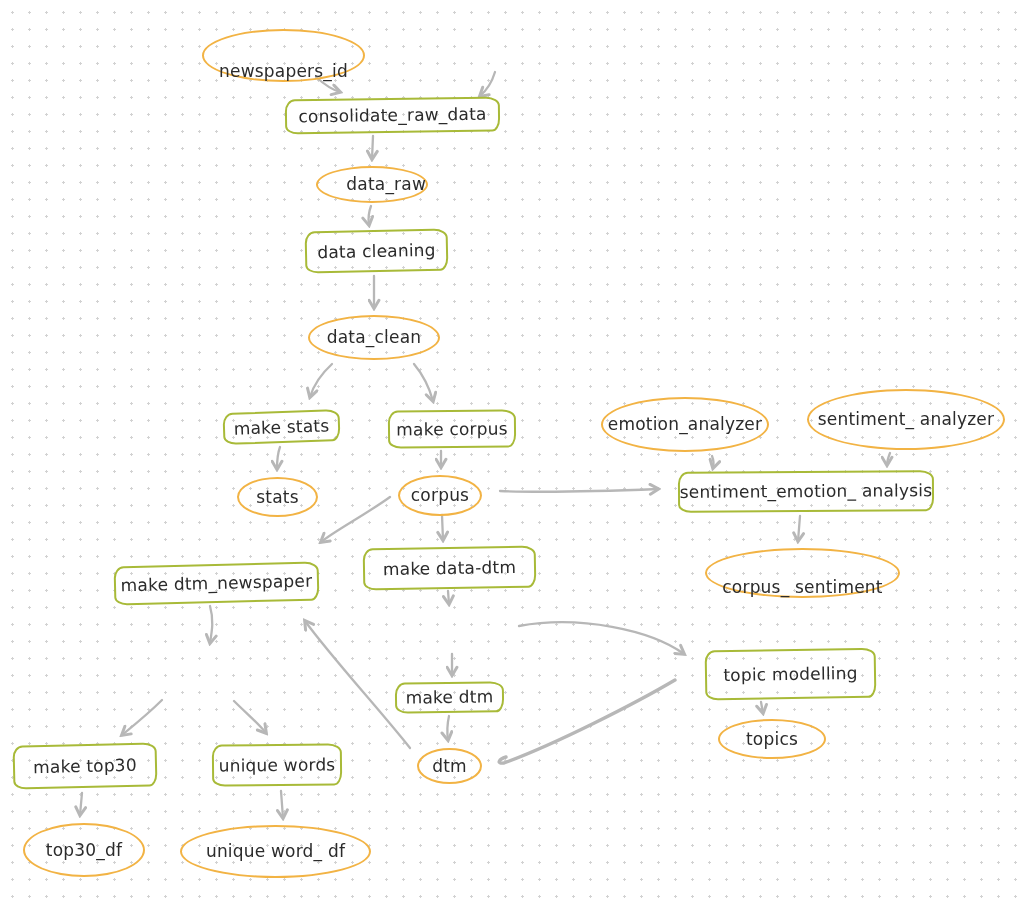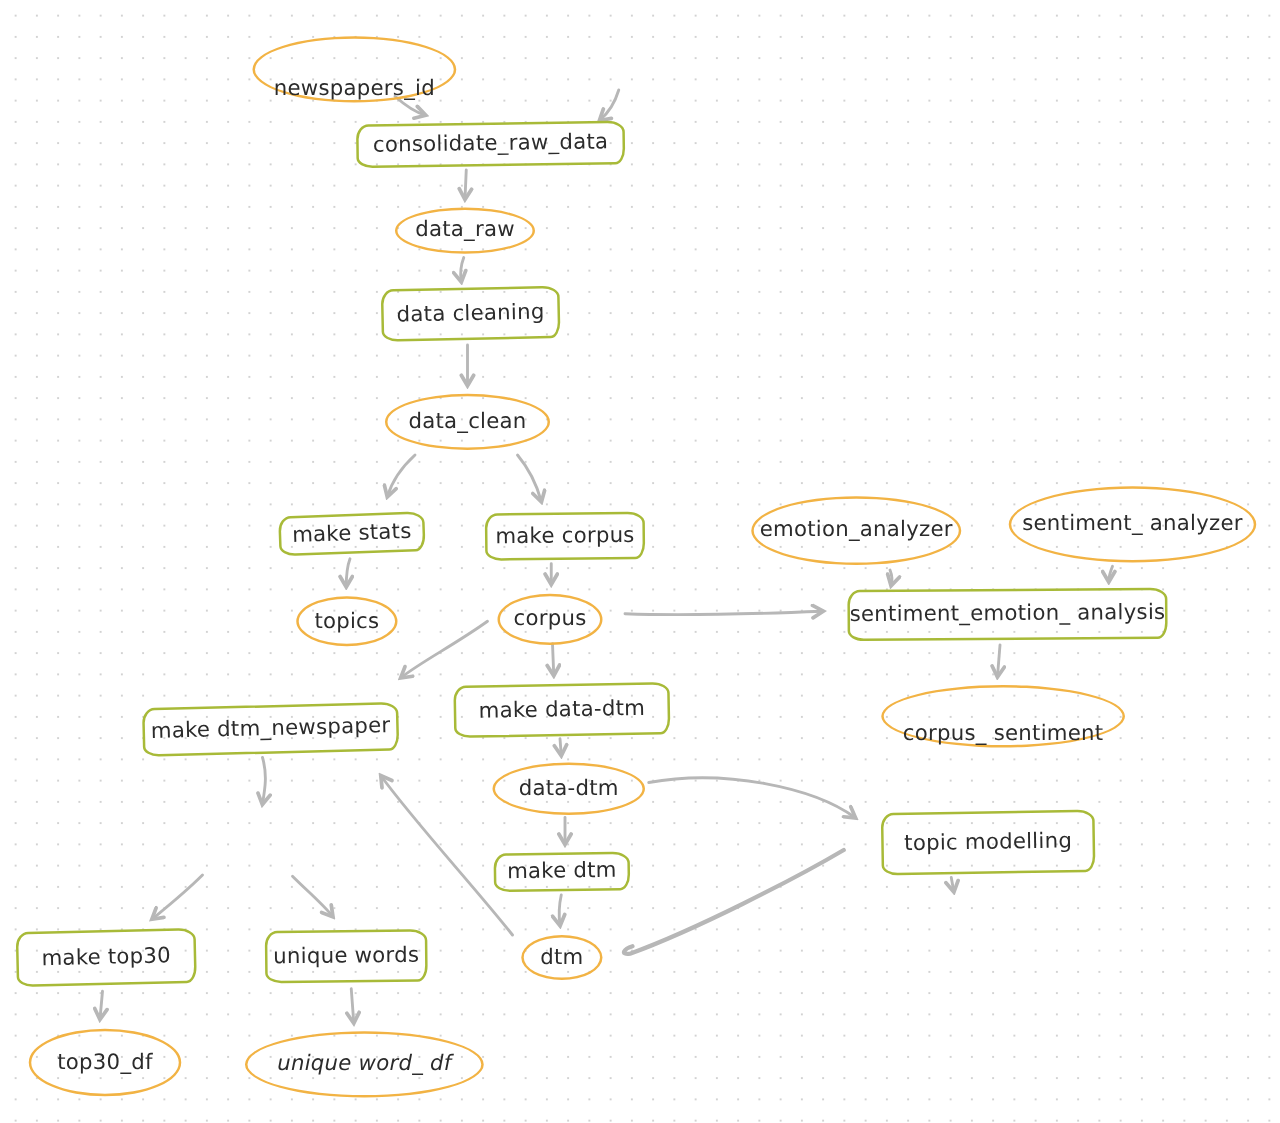--- a/index.html
+++ b/index.html
@@ -78,42 +78,42 @@
 
   <div class="node data" style="left:202px;top:29px;width:163px;height:53px;align-items:flex-end;">
     <span>newspapers_id</span>
   </div>
 
 
   <div class="node task" style="left:285px;top:98px;width:215px;height:35px;transform:rotate(-0.8deg);">
     <span>consolidate_raw_data</span>
   </div>
 
-  <div class="node data" style="left:316px;top:166px;width:112px;height:37px;">
+  <div class="node data" style="left:316px;top:166px;width:112px;height:37px;justify-content:flex-end;">
     <span>data_raw</span>
   </div>
 
   <div class="node task" style="left:305px;top:230px;width:143px;height:42px;transform:rotate(-1.2deg);">
     <span>data cleaning</span>
   </div>
 
   <div class="node data" style="left:308px;top:315px;width:132px;height:45px;">
     <span>data_clean</span>
   </div>
 
   <div class="node task" style="left:223px;top:411px;width:117px;height:32px;transform:rotate(-2deg);">
     <span>make stats</span>
   </div>
 
   <div class="node task" style="left:388px;top:410px;width:128px;height:38px;transform:rotate(-0.6deg);">
     <span>make corpus</span>
   </div>
 
   <div class="node data" style="left:237px;top:477px;width:81px;height:40px;">
-    <span>topics</span>
+    <span>stats</span>
   </div>
 
   <div class="node data" style="left:398px;top:475px;width:84px;height:41px;">
     <span>corpus</span>
   </div>
 
   <div class="node data" style="left:601px;top:397px;width:168px;height:55px;">
     <span>emotion_analyzer</span>
   </div>
 
@@ -130,47 +130,47 @@
   </div>
 
   <div class="node task" style="left:114px;top:564px;width:205px;height:39px;transform:rotate(-1.4deg);">
     <span>make dtm_newspaper</span>
   </div>
 
   <div class="node task" style="left:363px;top:547px;width:173px;height:42px;transform:rotate(-1deg);">
     <span>make data-dtm</span>
   </div>
 
-  <div class="node data" style="left:394px;top:610px;width:122px;height:42px;">
-    <span>data-dtm</span>
-  </div>
 
   <div class="node task" style="left:395px;top:682px;width:109px;height:31px;transform:rotate(-0.8deg);">
     <span>make dtm</span>
   </div>
 
   <div class="node data" style="left:417px;top:748px;width:65px;height:36px;">
     <span>dtm</span>
   </div>
 
 
   <div class="node task" style="left:705px;top:649px;width:171px;height:50px;transform:rotate(-0.9deg);">
     <span>topic modelling</span>
   </div>
 
+  <div class="node data" style="left:718px;top:719px;width:108px;height:40px;">
+    <span>topics</span>
+  </div>
 
   <div class="node task" style="left:13px;top:744px;width:144px;height:44px;transform:rotate(-1.3deg);">
     <span>make top30</span>
   </div>
 
   <div class="node task" style="left:212px;top:744px;width:130px;height:42px;transform:rotate(-0.6deg);">
     <span>unique words</span>
   </div>
 
   <div class="node data" style="left:23px;top:823px;width:122px;height:54px;">
     <span>top30_df</span>
   </div>
 
-  <div class="node data" style="left:196px;top:825px;width:191px;height:53px;font-style:italic;">
+  <div class="node data" style="left:180px;top:825px;width:191px;height:53px;">
     <span>unique word_ df</span>
   </div>
 
 </div>
 
 </body></html>

